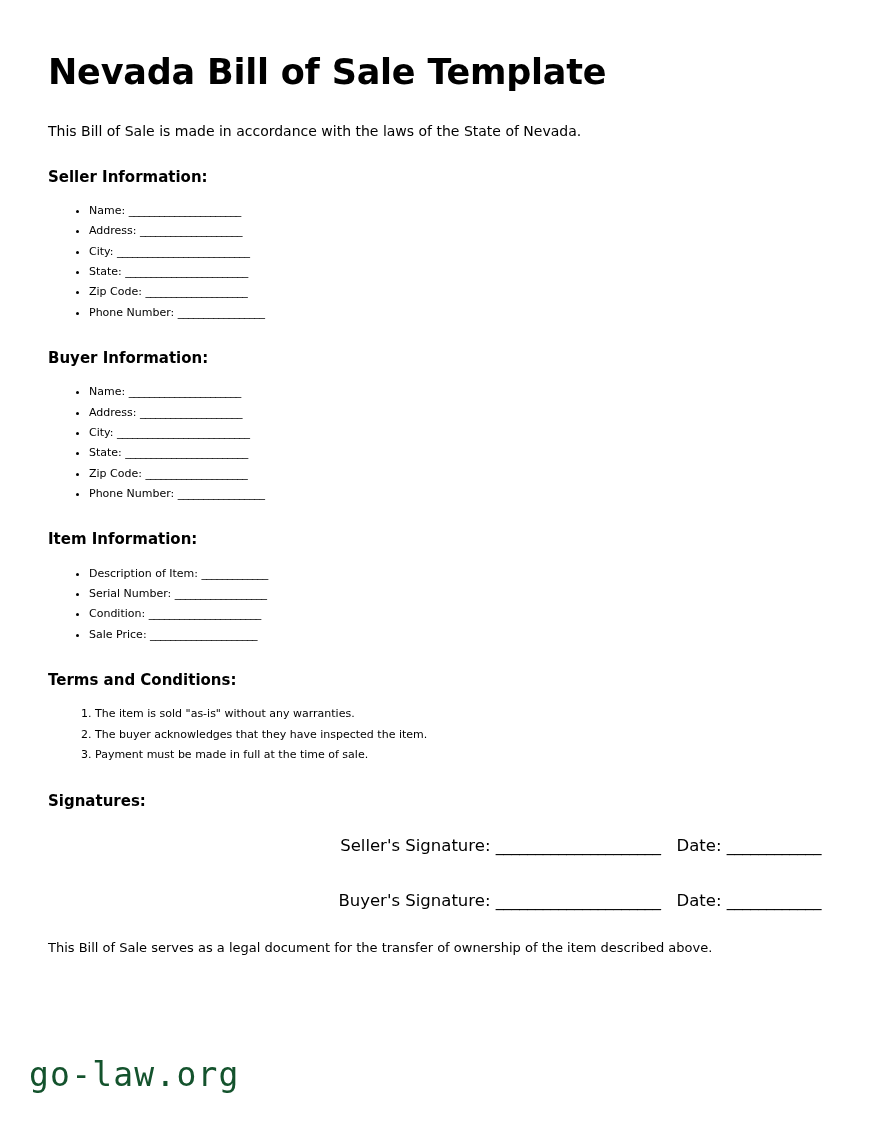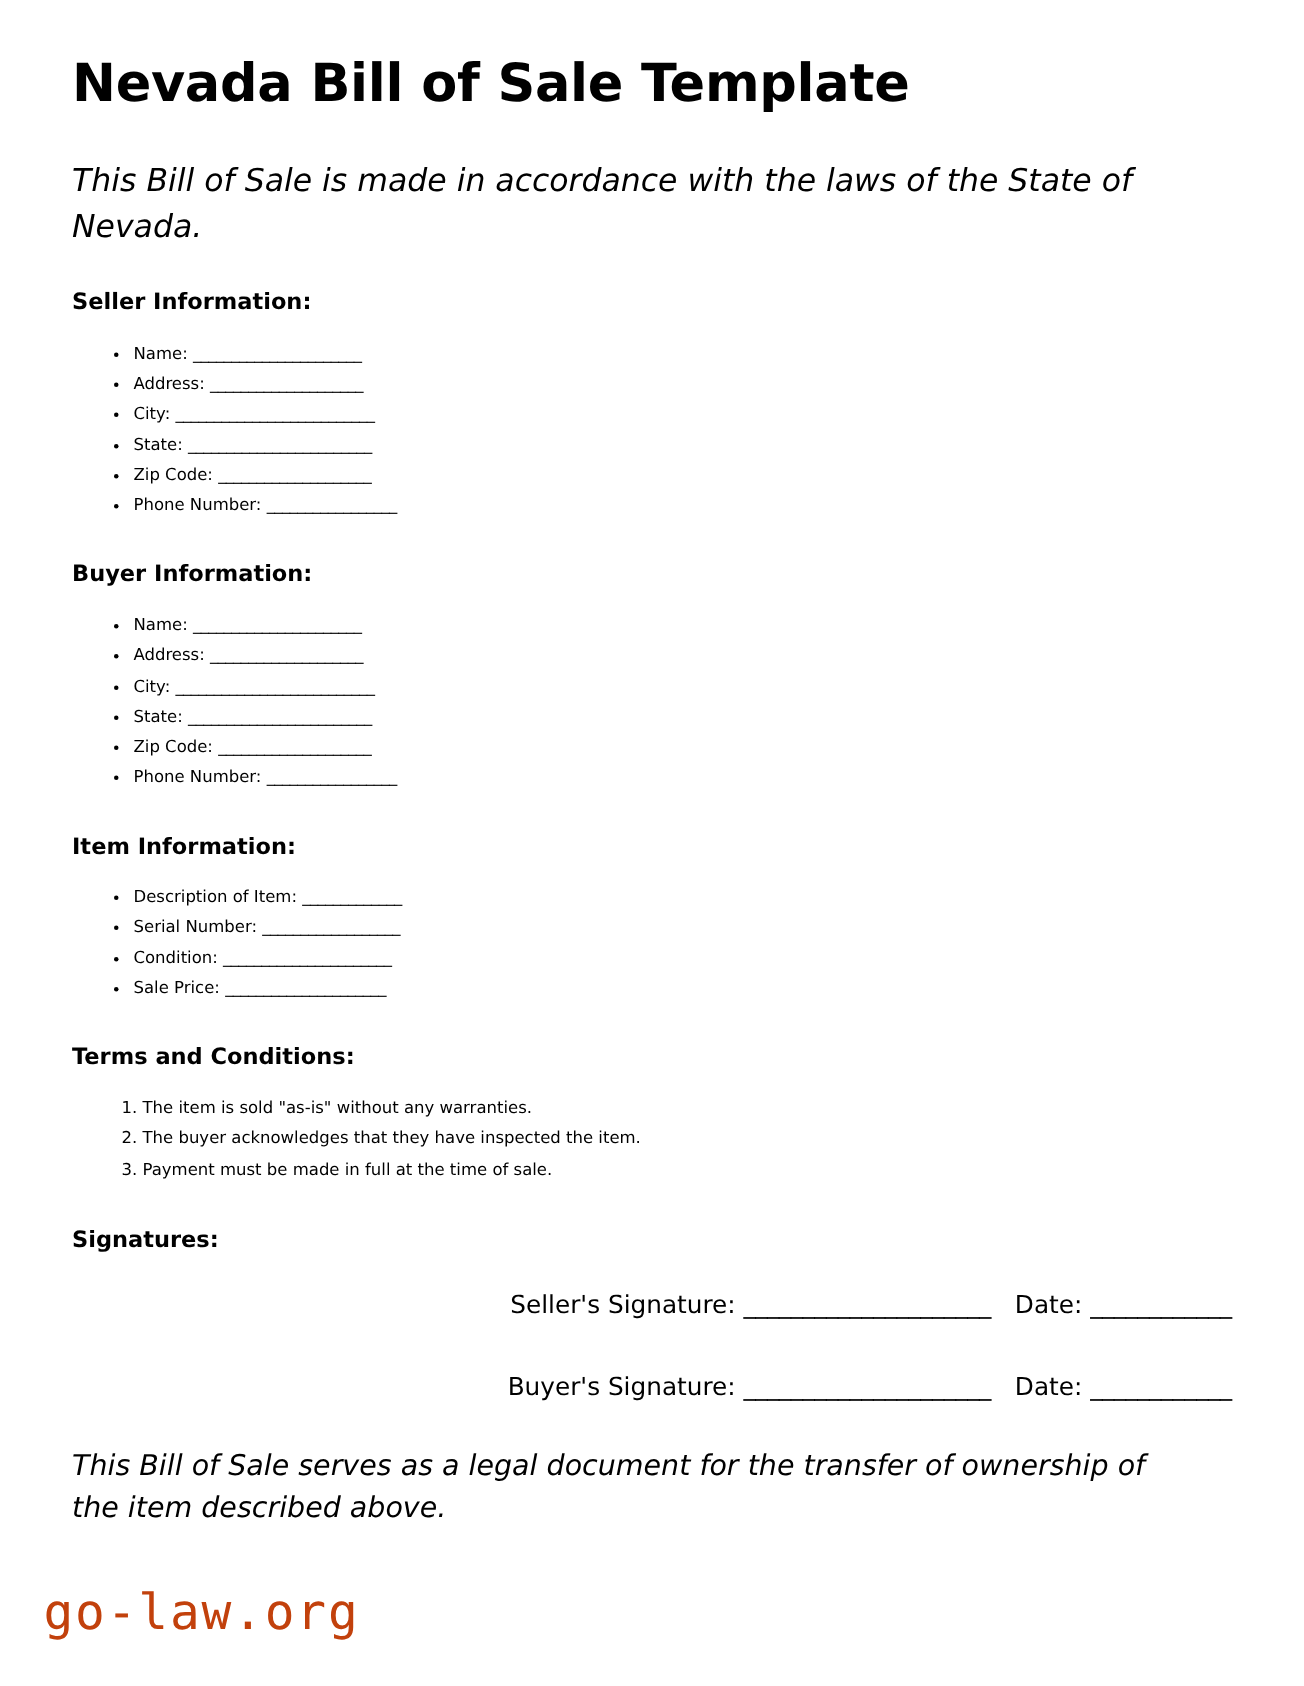--- a/index.html
+++ b/index.html
@@ -23,40 +23,39 @@
     top: 0;
     width: 869px;
     height: 1124px;
     box-sizing: border-box;
     padding: 0;
   }
 
   .content {
     position: absolute;
     left: 48px;
-    top: 36px;
+    top: 52px;
     width: 773px;
   }
 
   h1.doc-title {
     font-size: 35px;
     font-weight: bold;
     letter-spacing: -0.2px;
     line-height: 1.15;
     margin: 0 0 0 0;
     padding: 0;
     color: #000;
   }
 
   p.intro {
-    font-size: 21px;
+    font-size: 14px;
     line-height: 1.45;
     margin: 29px 0 0 0;
     padding: 0;
-    font-style: italic;
   }
 
   h2.section-title {
     font-size: 15px;
     font-weight: bold;
     margin: 26px 0 0 0;
     padding: 0;
     line-height: 1.3;
   }
 
@@ -104,35 +103,34 @@
   }
   .sig-line + .sig-line {
     margin-top: 31px;
   }
   .sig-gap {
     display: inline-block;
     width: 16px;
   }
 
   p.closing {
-    font-size: 19px;
+    font-size: 13px;
     line-height: 1.45;
     margin: 27px 0 16px 0;
     width: 730px;
-    font-style: italic;
   }
 
   .footer-mark {
     position: absolute;
     left: 29px;
     top: 1058px;
     font-family: "DejaVu Sans Mono", "Liberation Mono", monospace;
     font-size: 33px;
     letter-spacing: 1.2px;
-    color: #c2410c;
+    color: #14532d;
     line-height: 1;
     white-space: nowrap;
   }
 </style>
 </head>
 <body>
 
 <div class="page">
   <div class="content">
 

